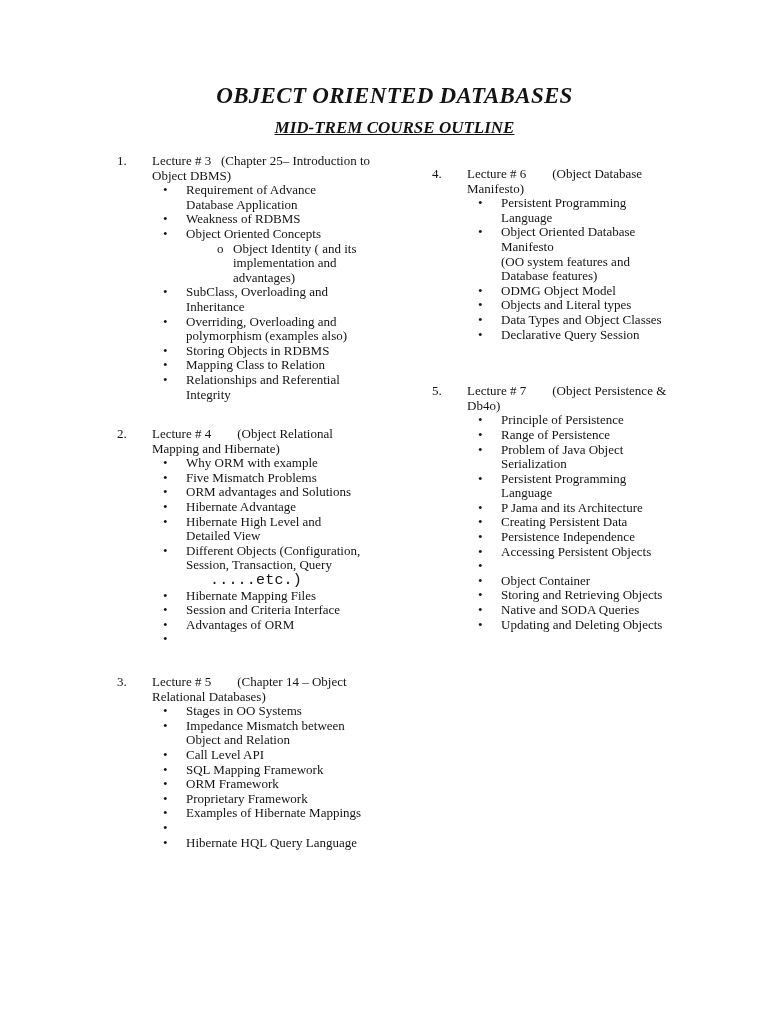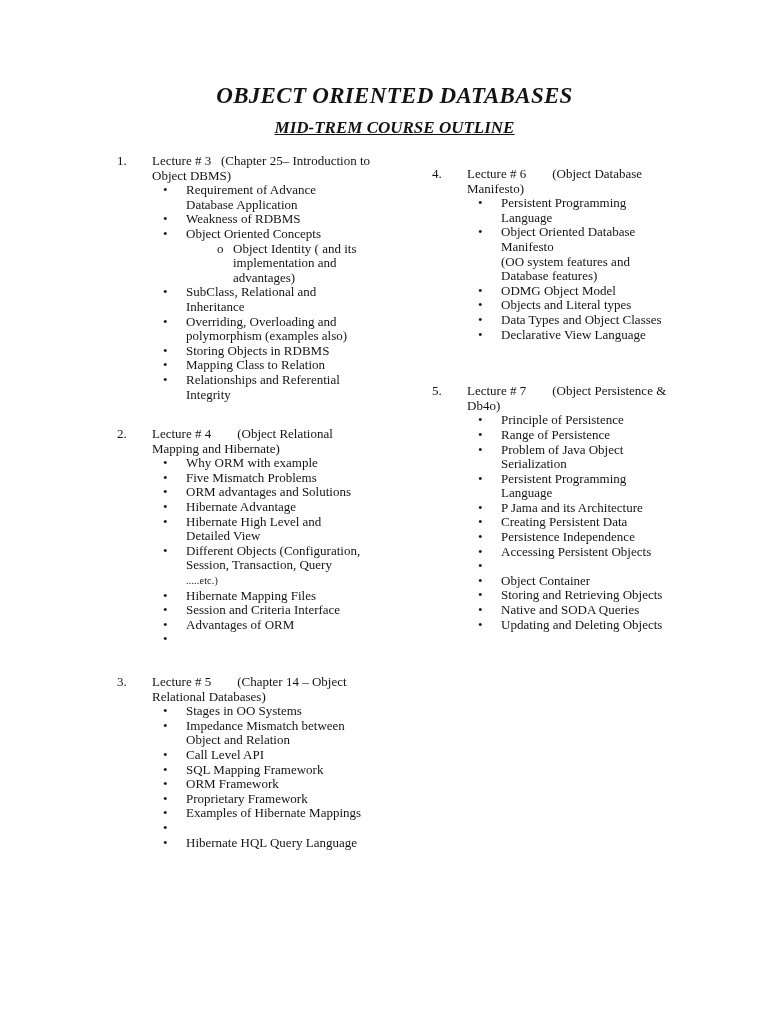--- a/index.html
+++ b/index.html
@@ -43,23 +43,24 @@
 
   .lec-num { position: absolute; left: 0; top: 0; }
   .lec-heading { white-space: pre-wrap; margin-left: 8px; }
 
   .bullet-row { display: flex; margin-left: 19px; }
   .dot { width: 23px; flex: none; }
   .bullet-row.sub { margin-left: 73px; }
   .sub-dot { width: 16px; }
   .btext { white-space: pre-wrap; }
   .small {
-    font-family: Liberation Serif, serif;
-    font-size: 10px;
+    font-family: Liberation Mono, monospace;
+    font-size: 15px;
     letter-spacing: 0.2px;
+    margin-left: 24px;
   }
 </style>
 </head>
 <body>
 
 <div class="page">
   <div class="header">
     <div class="title">OBJECT ORIENTED DATABASES</div>
     <div class="subtitle">MID-TREM COURSE OUTLINE</div>
   </div>
@@ -82,21 +83,21 @@
           <span class="btext">Object Oriented Concepts</span>
         </div>
         <div class="bullet-row sub">
           <span class="dot sub-dot">o</span>
           <span class="btext">Object Identity ( and its
 implementation and
 advantages)</span>
         </div>
         <div class="bullet-row">
           <span class="dot">•</span>
-          <span class="btext">SubClass, Relational and
+          <span class="btext">SubClass, Overloading and
 Inheritance</span>
         </div>
         <div class="bullet-row">
           <span class="dot">•</span>
           <span class="btext">Overriding, Overloading and
 polymorphism (examples also)</span>
         </div>
         <div class="bullet-row">
           <span class="dot">•</span>
           <span class="btext">Storing Objects in RDBMS</span>
@@ -224,21 +225,21 @@
         <div class="bullet-row">
           <span class="dot">•</span>
           <span class="btext">Objects and Literal types</span>
         </div>
         <div class="bullet-row">
           <span class="dot">•</span>
           <span class="btext">Data Types and Object Classes</span>
         </div>
         <div class="bullet-row">
           <span class="dot">•</span>
-          <span class="btext">Declarative View Language</span>
+          <span class="btext">Declarative Query Session</span>
         </div>
       </div>
       <div class="lecture">
         <span class="lec-num">5.</span>
         <div class="lec-heading">Lecture # 7        (Object Persistence &amp;
 Db4o)</div>
         <div class="bullet-row">
           <span class="dot">•</span>
           <span class="btext">Principle of Persistence</span>
         </div>

